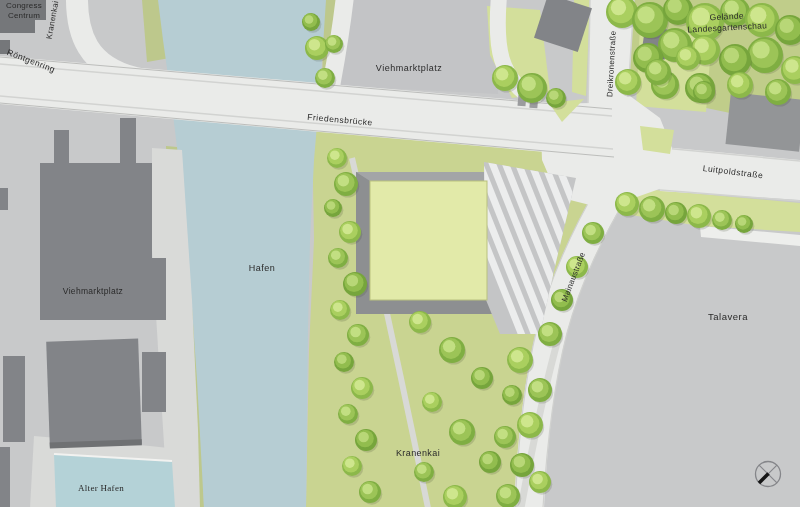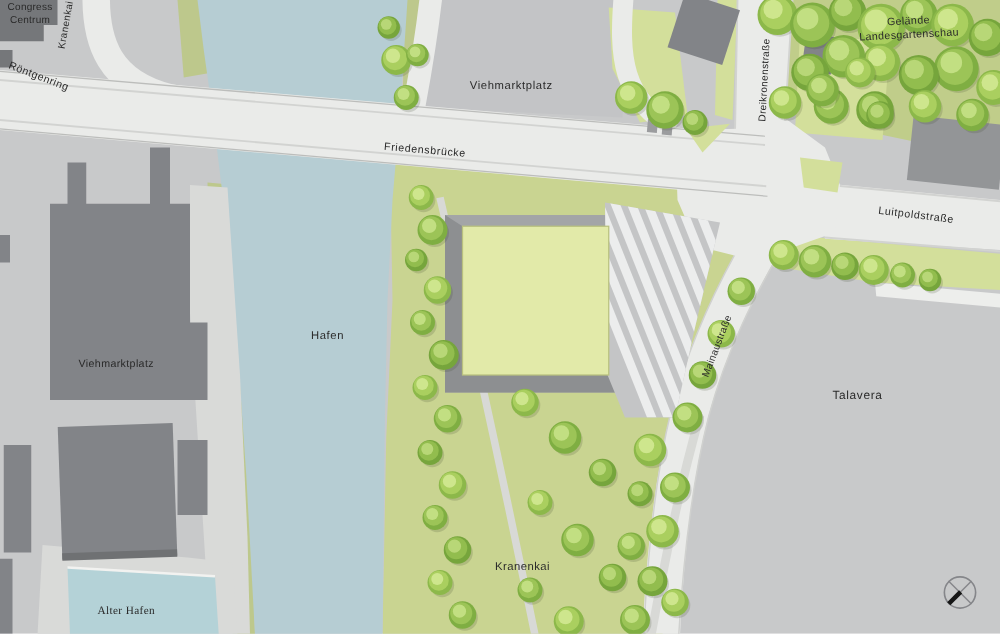--- a/index.html
+++ b/index.html
@@ -565,17 +565,17 @@
       <div class="map-label" style="left: 31px; top: 61px; font-size: 8.5px; letter-spacing: 0.4px; transform: translate(-50%, -50%) rotate(21deg);">Röntgenring</div>
       <div class="map-label" style="left: 409px; top: 69px; font-size: 9px; letter-spacing: 0.5px; transform: translate(-50%, -50%) rotate(0deg);">Viehmarktplatz</div>
       <div class="map-label" style="left: 727px; top: 22px; font-size: 8.5px; letter-spacing: 0.3px; transform: translate(-50%, -50%) rotate(-3deg);">Gelände
 Landesgartenschau</div>
       <div class="map-label" style="left: 612px; top: 64px; font-size: 8px; letter-spacing: 0.3px; transform: translate(-50%, -50%) rotate(-87deg);">Dreikronenstraße</div>
       <div class="map-label" style="left: 340px; top: 120px; font-size: 8.5px; letter-spacing: 0.5px; transform: translate(-50%, -50%) rotate(5deg);">Friedensbrücke</div>
       <div class="map-label" style="left: 733px; top: 172px; font-size: 8.5px; letter-spacing: 0.5px; transform: translate(-50%, -50%) rotate(7deg);">Luitpoldstraße</div>
       <div class="map-label" style="left: 262px; top: 269px; font-size: 9px; letter-spacing: 0.5px; transform: translate(-50%, -50%) rotate(0deg);">Hafen</div>
       <div class="map-label" style="left: 93px; top: 291px; font-size: 8.5px; letter-spacing: 0.3px; transform: translate(-50%, -50%) rotate(0deg);">Viehmarktplatz</div>
       <div class="map-label" style="left: 574px; top: 277px; font-size: 8px; letter-spacing: 0.3px; transform: translate(-50%, -50%) rotate(-69deg);">Mainaustraße</div>
-      <div class="map-label" style="left: 686px; top: 317px; font-size: 9.5px; letter-spacing: 0.5px; transform: translate(-50%, -50%) rotate(0deg);">Talavera</div>
+      <div class="map-label" style="left: 728px; top: 317px; font-size: 9.5px; letter-spacing: 0.5px; transform: translate(-50%, -50%) rotate(0deg);">Talavera</div>
       <div class="map-label" style="left: 418px; top: 454px; font-size: 9px; letter-spacing: 0.4px; transform: translate(-50%, -50%) rotate(0deg);">Kranenkai</div>
       <div class="map-label" style="left: 101px; top: 489px; font-size: 9px; letter-spacing: 0.3px; transform: translate(-50%, -50%) rotate(0deg); font-family: Liberation Serif, serif;">Alter Hafen</div>
     </div>
 </div>
 
 </body></html>

